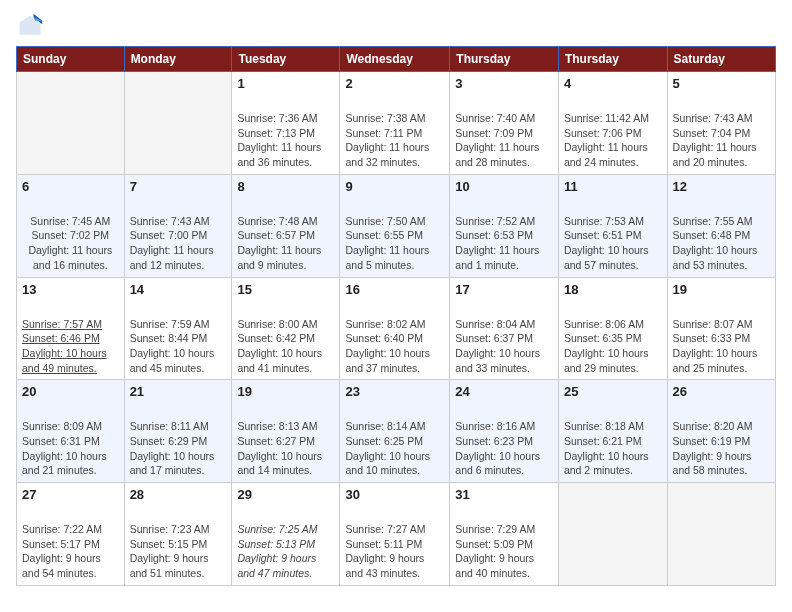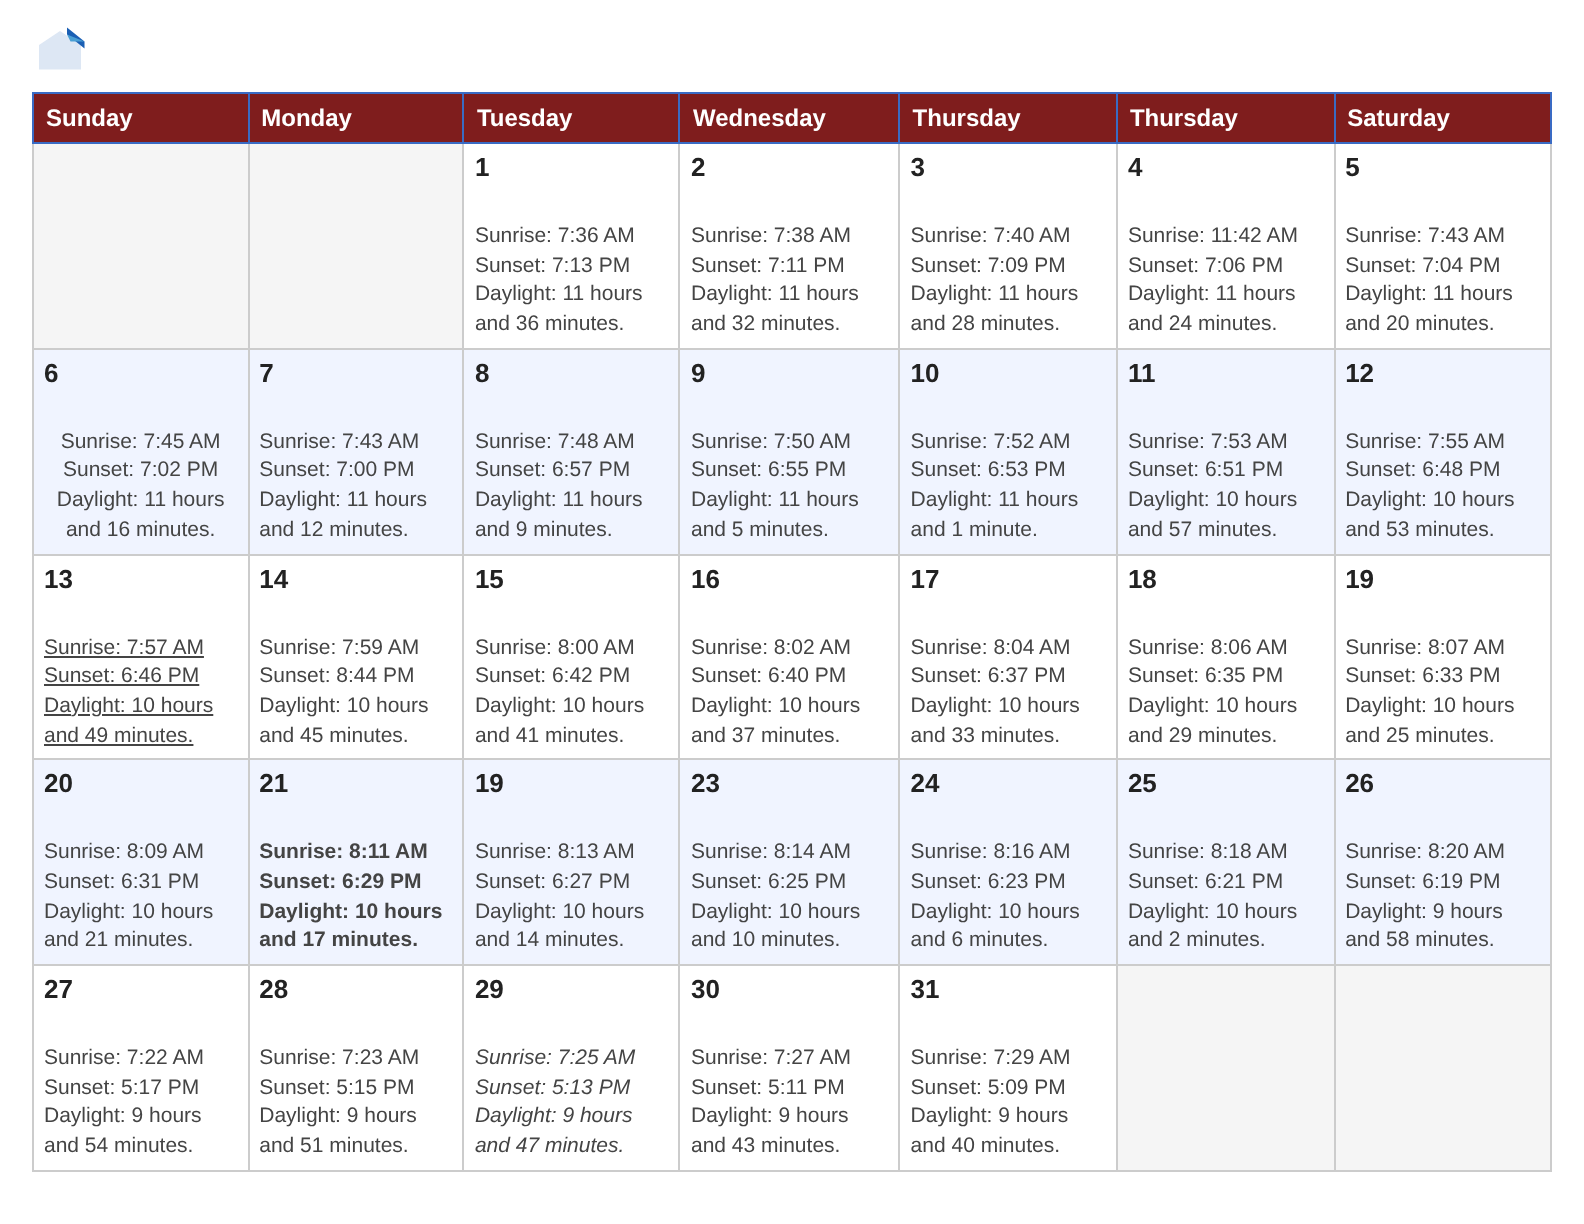--- a/index.html
+++ b/index.html
@@ -257,21 +257,21 @@
         </tr>
         <tr class="row-alt">
           <td>
             <span class="day-num">20</span>
             <div class="day-info" style="white-space: pre-line;">Sunrise: 8:09 AM
 Sunset: 6:31 PM
 Daylight: 10 hours and 21 minutes.</div>
           </td>
           <td>
             <span class="day-num">21</span>
-            <div class="day-info" style="white-space: pre-line; font-weight: bold;">Sunrise: 8:11 AM
+            <div class="day-info" style="white-space: pre-line;">Sunrise: 8:11 AM
 Sunset: 6:29 PM
 Daylight: 10 hours and 17 minutes.</div>
           </td>
           <td>
             <span class="day-num">19</span>
             <div class="day-info" style="white-space: pre-line;">Sunrise: 8:13 AM
 Sunset: 6:27 PM
 Daylight: 10 hours and 14 minutes.</div>
           </td>
           <td>

